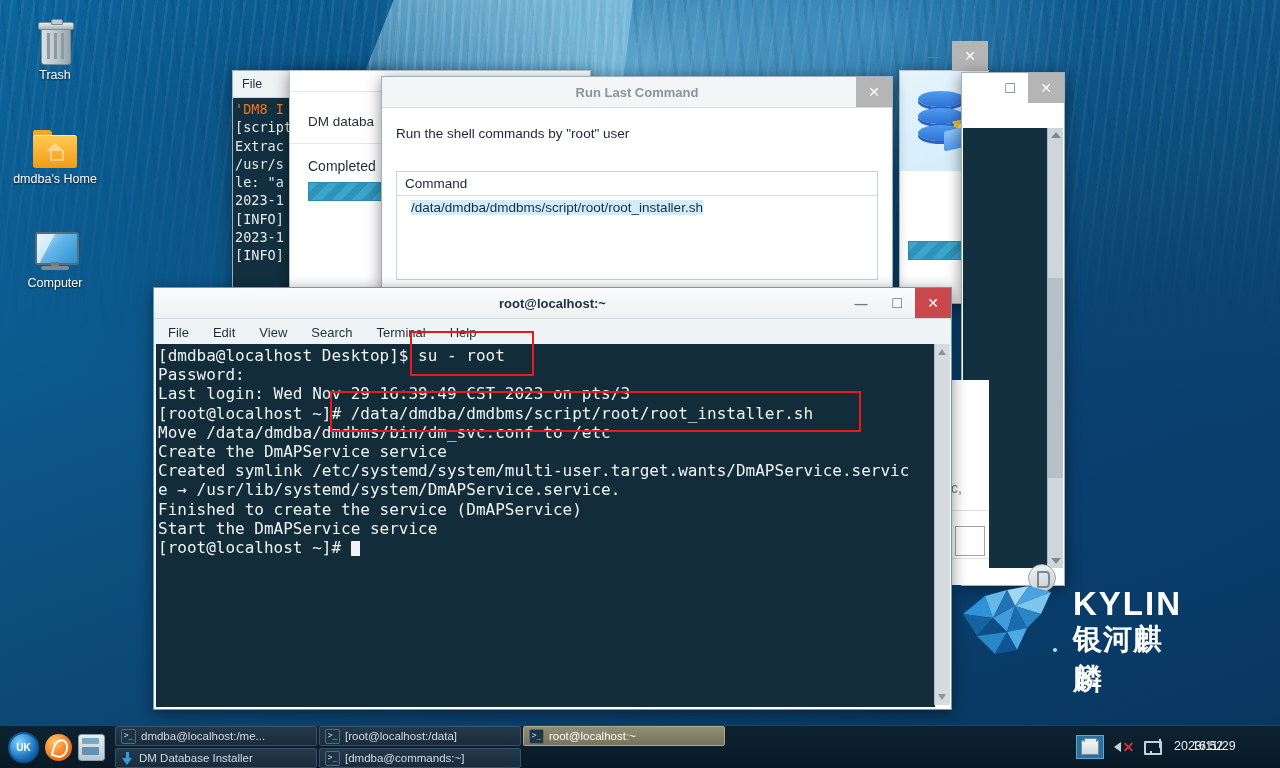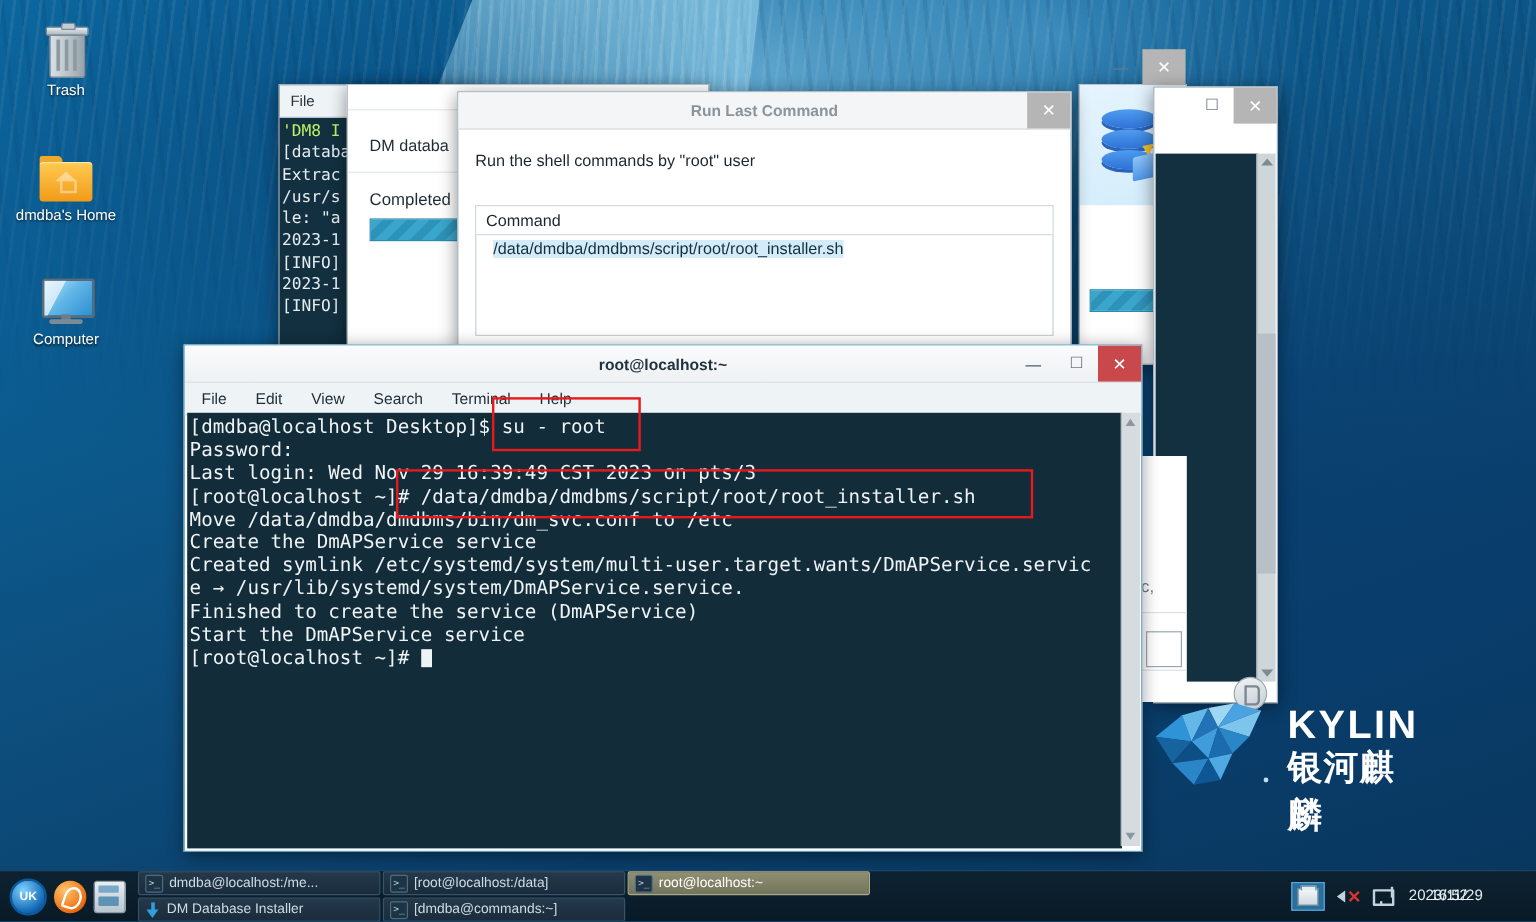--- a/index.html
+++ b/index.html
@@ -78,21 +78,21 @@
   }
   .win-btns{position:absolute;right:0;top:0;height:30px;display:flex;}
   .win-btns div{width:36px;height:30px;display:flex;align-items:center;justify-content:center;color:#6f7b84;font-size:13px;}
   .win-btns .cls{background:#c9484c;color:#fff;font-size:14px;font-weight:bold;}
   .win-btns .cls.grey{background:#b5b5b5;color:#fff;}
 
   
   #bg-term{left:232px;top:70px;width:160px;height:230px;background:#123040;border:1px solid #9fb0ba;}
   #bg-term .menubar{height:26px;background:#eef3f6;border-bottom:1px solid #cfd8de;display:flex;align-items:center;padding-left:9px;font-size:12.5px;color:#24323c;}
   #bg-term .body{font-family:"DejaVu Sans Mono","Liberation Mono",monospace;font-size:13.5px;line-height:18.3px;color:#e6edf0;padding:2px 0 0 2px;white-space:pre;overflow:hidden;height:200px;}
-  #bg-term .body .grn{color:#bef264;}
+  #bg-term .body .grn{color:#f97316;}
 
   
   #dm-install{left:289px;top:70px;width:300px;height:232px;border:1px solid #b8c2c8;}
   #dm-install .hero{height:20px;background:#fff;border-bottom:1px solid #e3e8eb;}
   #dm-install .row1{padding:22px 0 0 18px;font-size:13.5px;color:#1e2c36;}
   #dm-install .sep{margin:14px 0 0 0;height:1px;background:#e1e6e9;}
   #dm-install .row2{padding:14px 0 0 18px;font-size:14px;color:#1e2c36;}
   .progressbar{margin:8px 0 0 18px;width:260px;height:17px;background:
      repeating-linear-gradient(135deg,#3aa6cd 0 7px,#2e93b8 7px 14px);
      border:1px solid #2b8bb0;}
@@ -255,21 +255,21 @@
       </div>
   </div>
   <div class="lbl">Computer</div>
 </div>
 
 <div class="win" id="bg-term">
   <div class="menubar">
     <span>File</span>
   </div>
   <div class="body"><span class="grn">'DM8 I</span>
-<span>[databa</span>
+<span>[script</span>
 <span>Extrac</span>
 <span>/usr/s</span>
 <span>le: "a</span>
 <span>2023-1</span>
 <span>[INFO]</span>
 <span>2023-1</span>
 <span>[INFO]</span></div>
 </div>
 
 <div class="win" id="dm-install">

